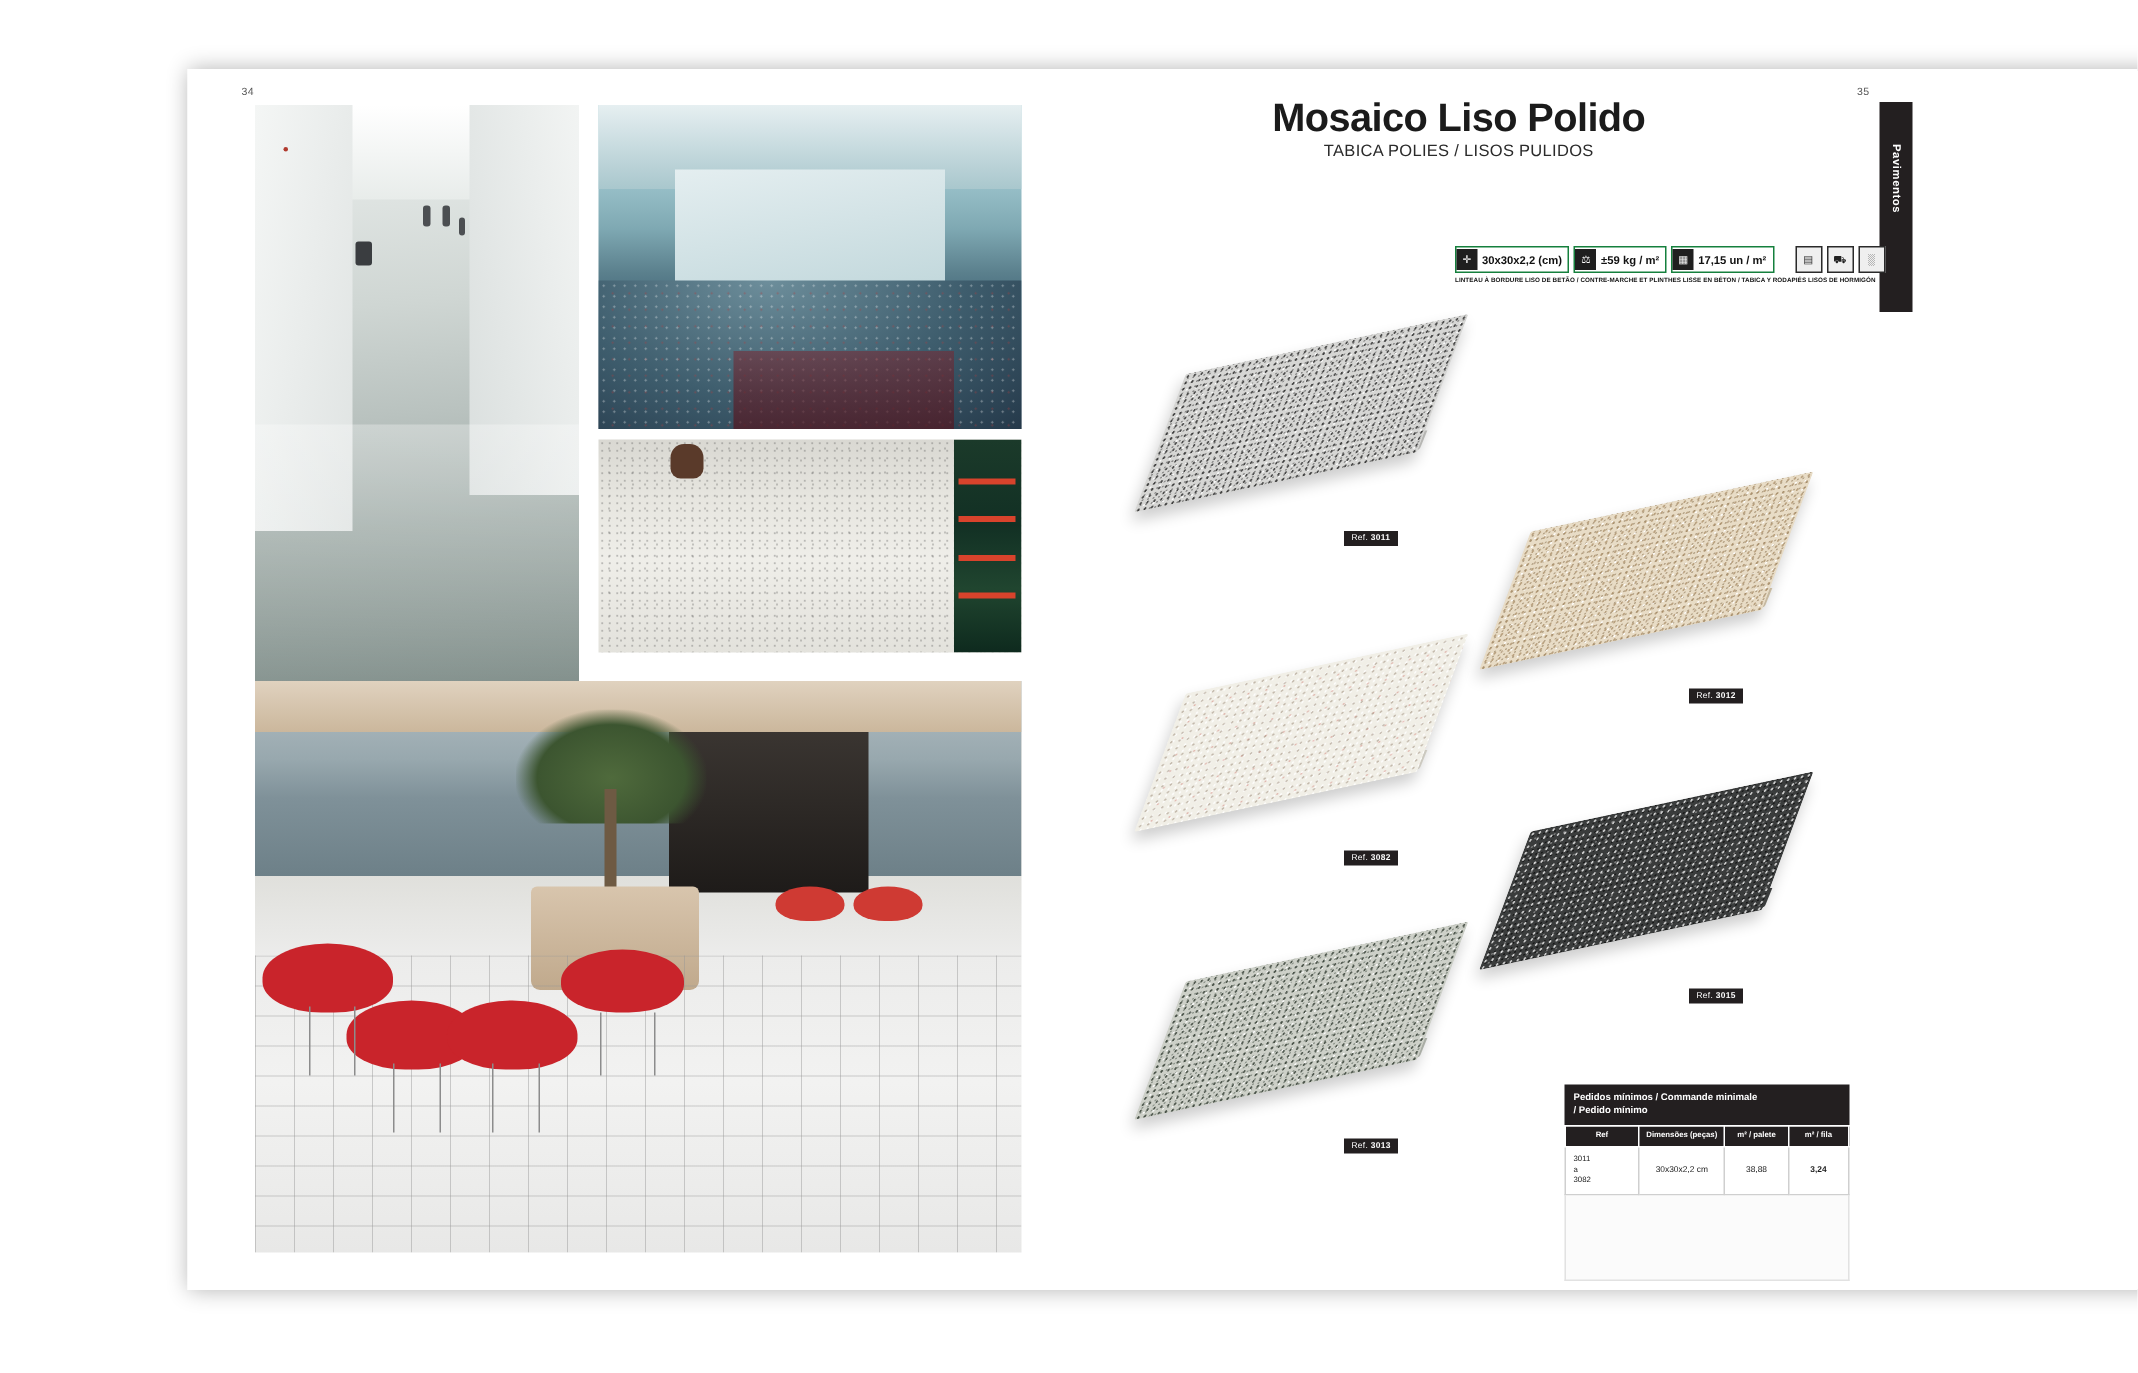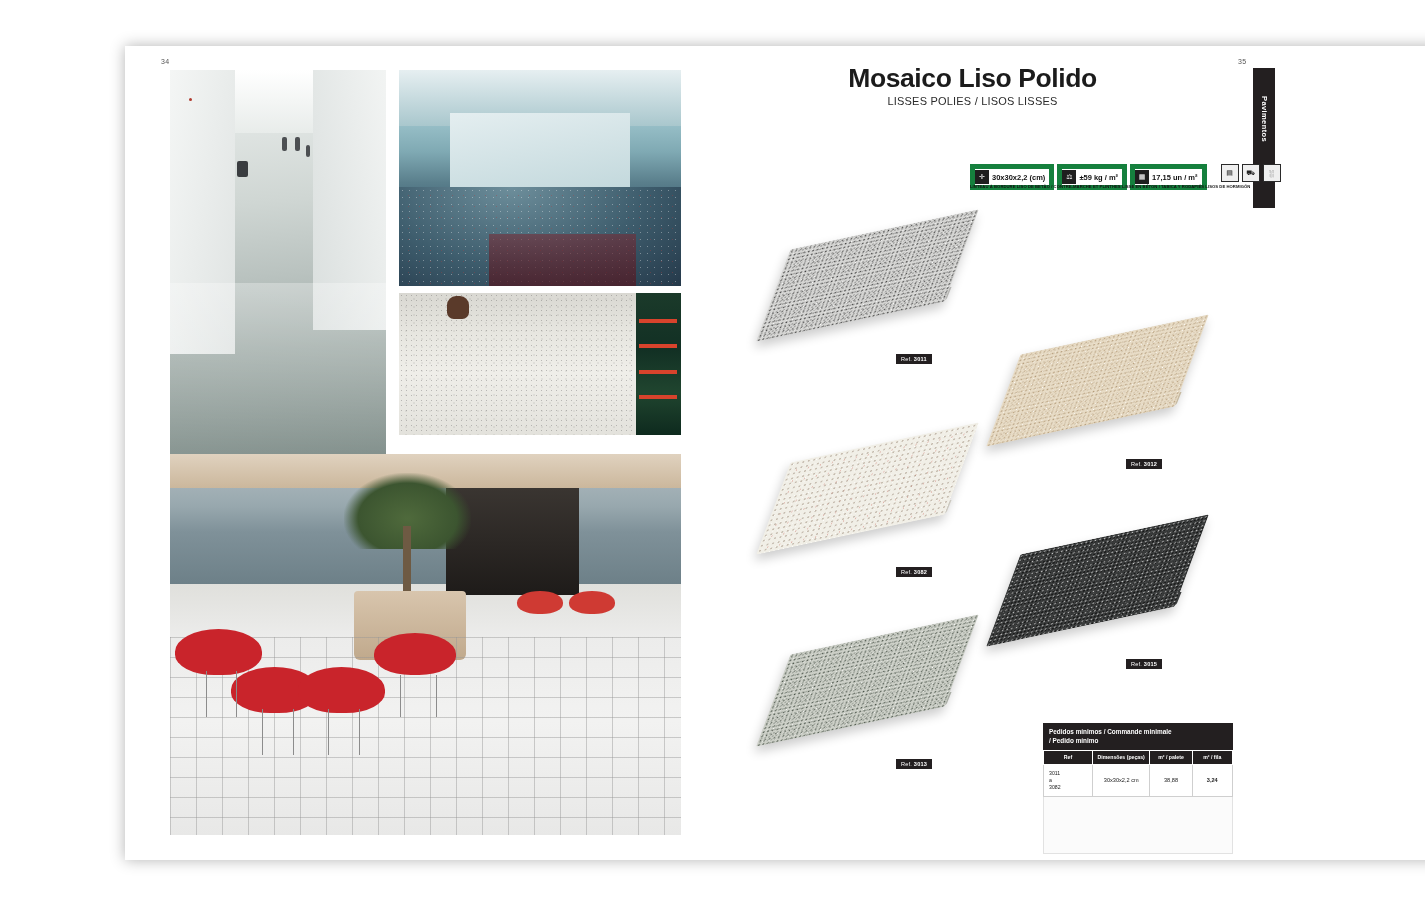--- a/index.html
+++ b/index.html
@@ -170,21 +170,21 @@
   .spec-row {
     position: absolute;
     left: 845px; top: 118px;
     display: flex;
     align-items: stretch;
     gap: 3px;
   }
   .spec-chip {
     display: flex;
     align-items: center;
-    border: 5px solid #15803d;
+    border: 1px solid #15803d;
     background: #ffffff;
     height: 16px;
     padding: 0 4px 0 0;
   }
   .spec-chip .ico {
     width: 14px; height: 14px;
     background: #1f1f1f;
     margin-right: 3px;
     display: flex; align-items: center; justify-content: center;
     color: #ffffff;
@@ -427,21 +427,21 @@
     <div class="page-right">
       <div class="folio" style="left:538px;top:12px;">35</div>
     </div>
 
     <div class="tab-vert">
       <span>Pavimentos</span>
     </div>
 
     <div class="title-block">
       <div class="title-1">Mosaico Liso Polido</div>
-      <div class="title-sub">LISSES POLIES / LISOS LISSES</div>
+      <div class="title-sub">TABICA POLIES / LISOS PULIDOS</div>
     </div>
 
     <div class="spec-row">
       <div class="spec-chip">
         <div class="ico">✛</div>
         <div class="txt">30x30x2,2 (cm)</div>
       </div>
       <div class="spec-chip">
         <div class="ico">⚖</div>
         <div class="txt">±59 kg / m²</div>

